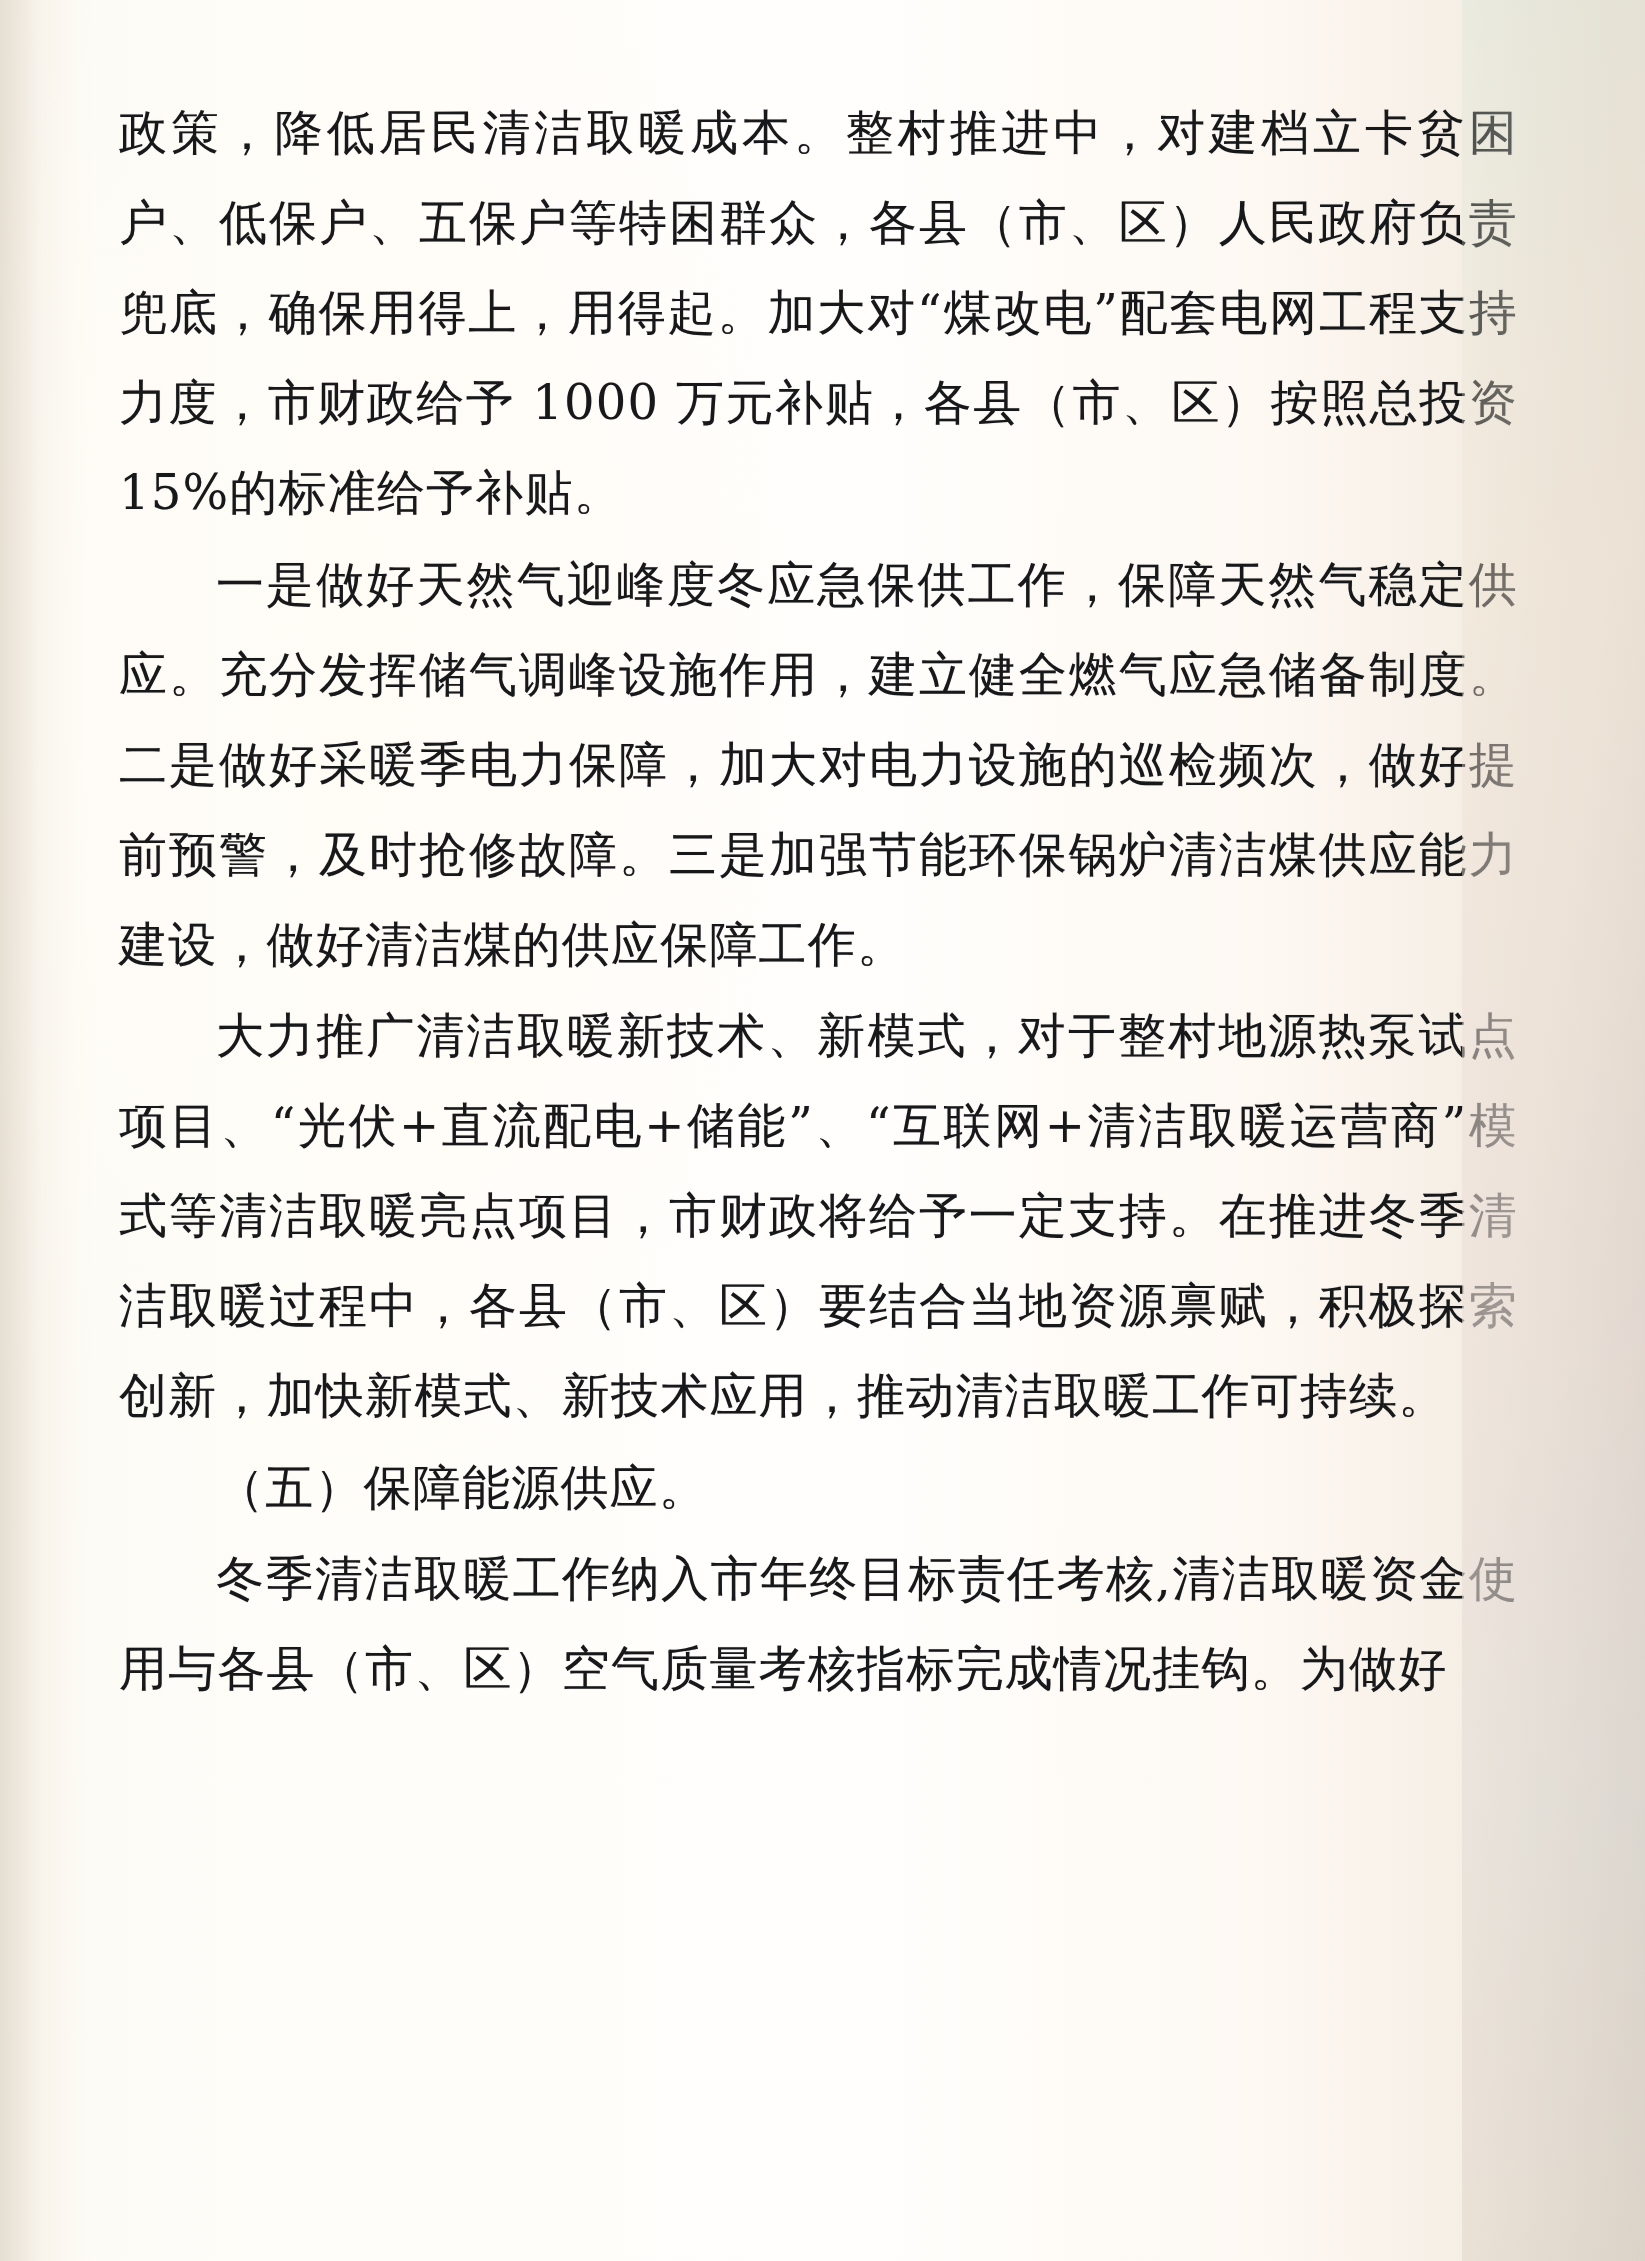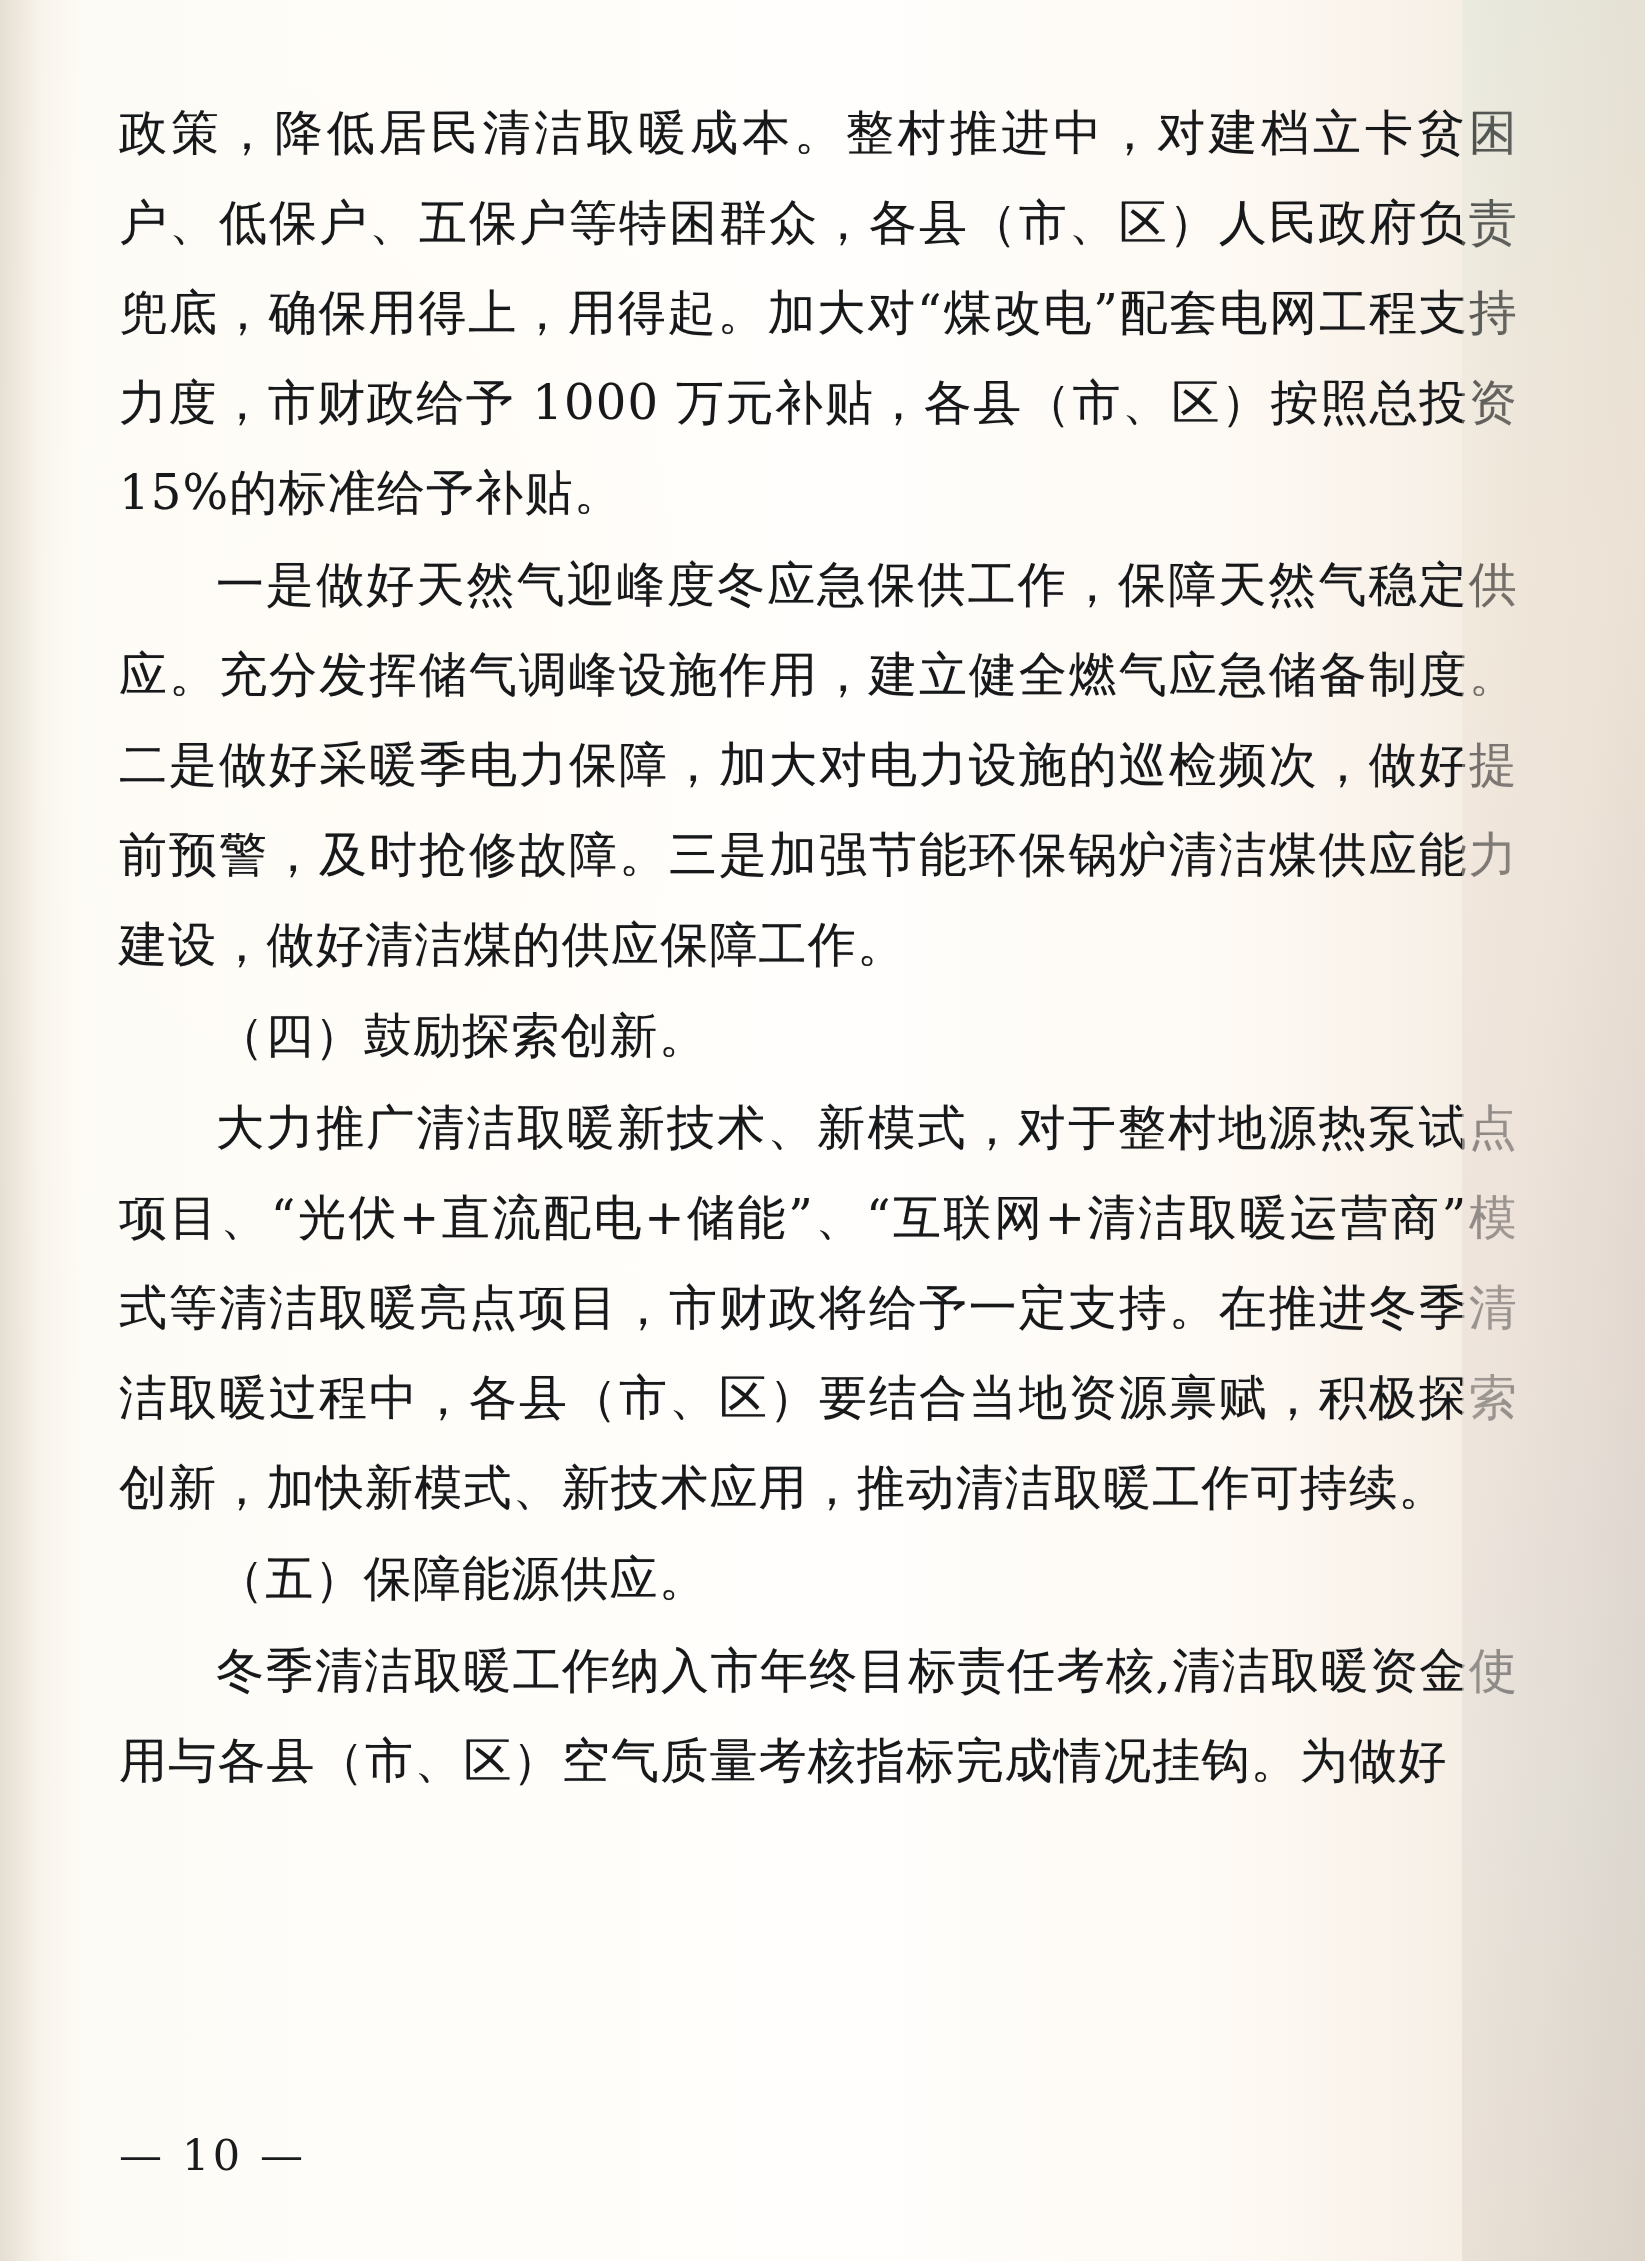--- a/index.html
+++ b/index.html
@@ -92,25 +92,23 @@
 <body>
 
 <div id="page">
   <div id="content">
 
     <p class="para">政策，降低居民清洁取暖成本。整村推进中，对建档立卡贫困户、低保户、五保户等特困群众，各县（市、区）人民政府负责兜底，确保用得上，用得起。加大对“煤改电”配套电网工程支持力度，市财政给予 1000 万元补贴，各县（市、区）按照总投资 15%的标准给予补贴。</p>
 
 
     <p class="para indent">一是做好天然气迎峰度冬应急保供工作，保障天然气稳定供应。充分发挥储气调峰设施作用，建立健全燃气应急储备制度。二是做好采暖季电力保障，加大对电力设施的巡检频次，做好提前预警，及时抢修故障。三是加强节能环保锅炉清洁煤供应能力建设，做好清洁煤的供应保障工作。</p>
 
-    <p class="para heading">（四）鼓励探索创新。</p>
 
     <p class="para indent">大力推广清洁取暖新技术、新模式，对于整村地源热泵试点项目、“光伏+直流配电+储能”、“互联网+清洁取暖运营商”模式等清洁取暖亮点项目，市财政将给予一定支持。在推进冬季清洁取暖过程中，各县（市、区）要结合当地资源禀赋，积极探索创新，加快新模式、新技术应用，推动清洁取暖工作可持续。</p>
 
     <p class="para heading">（五）保障能源供应。</p>
 
     <p class="para indent">冬季清洁取暖工作纳入市年终目标责任考核,清洁取暖资金使用与各县（市、区）空气质量考核指标完成情况挂钩。为做好</p>
 
   </div>
 
-  <div id="footer">— 10 —</div>
 </div>
 
 
 </body></html>

